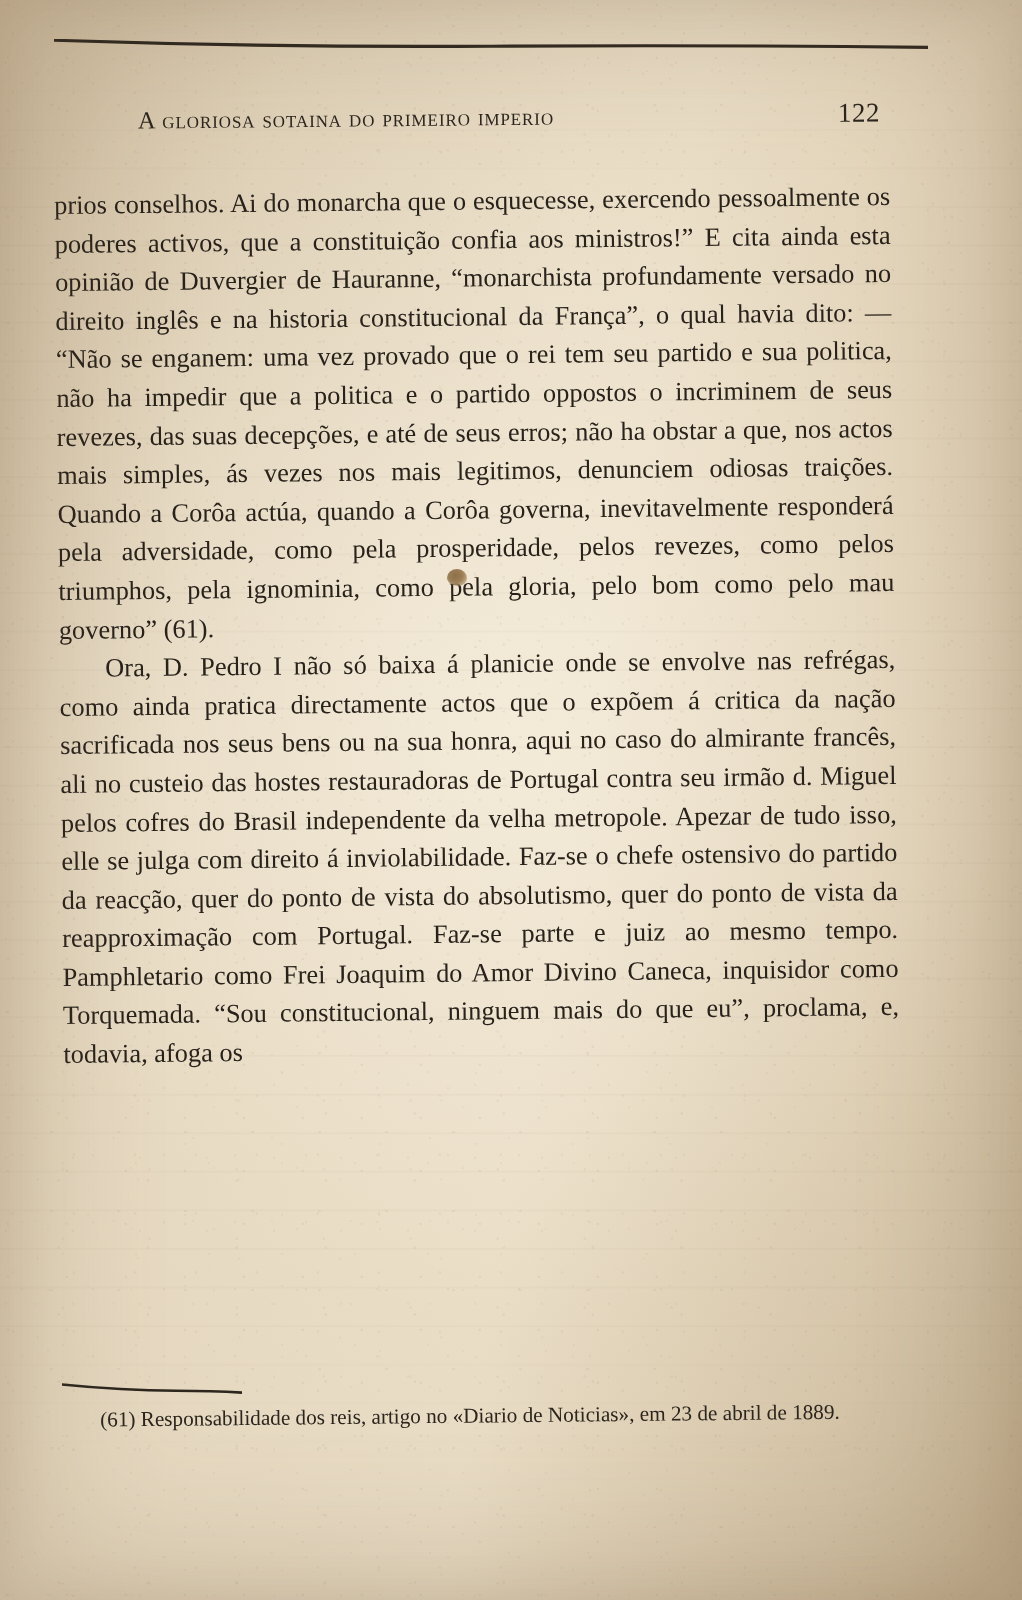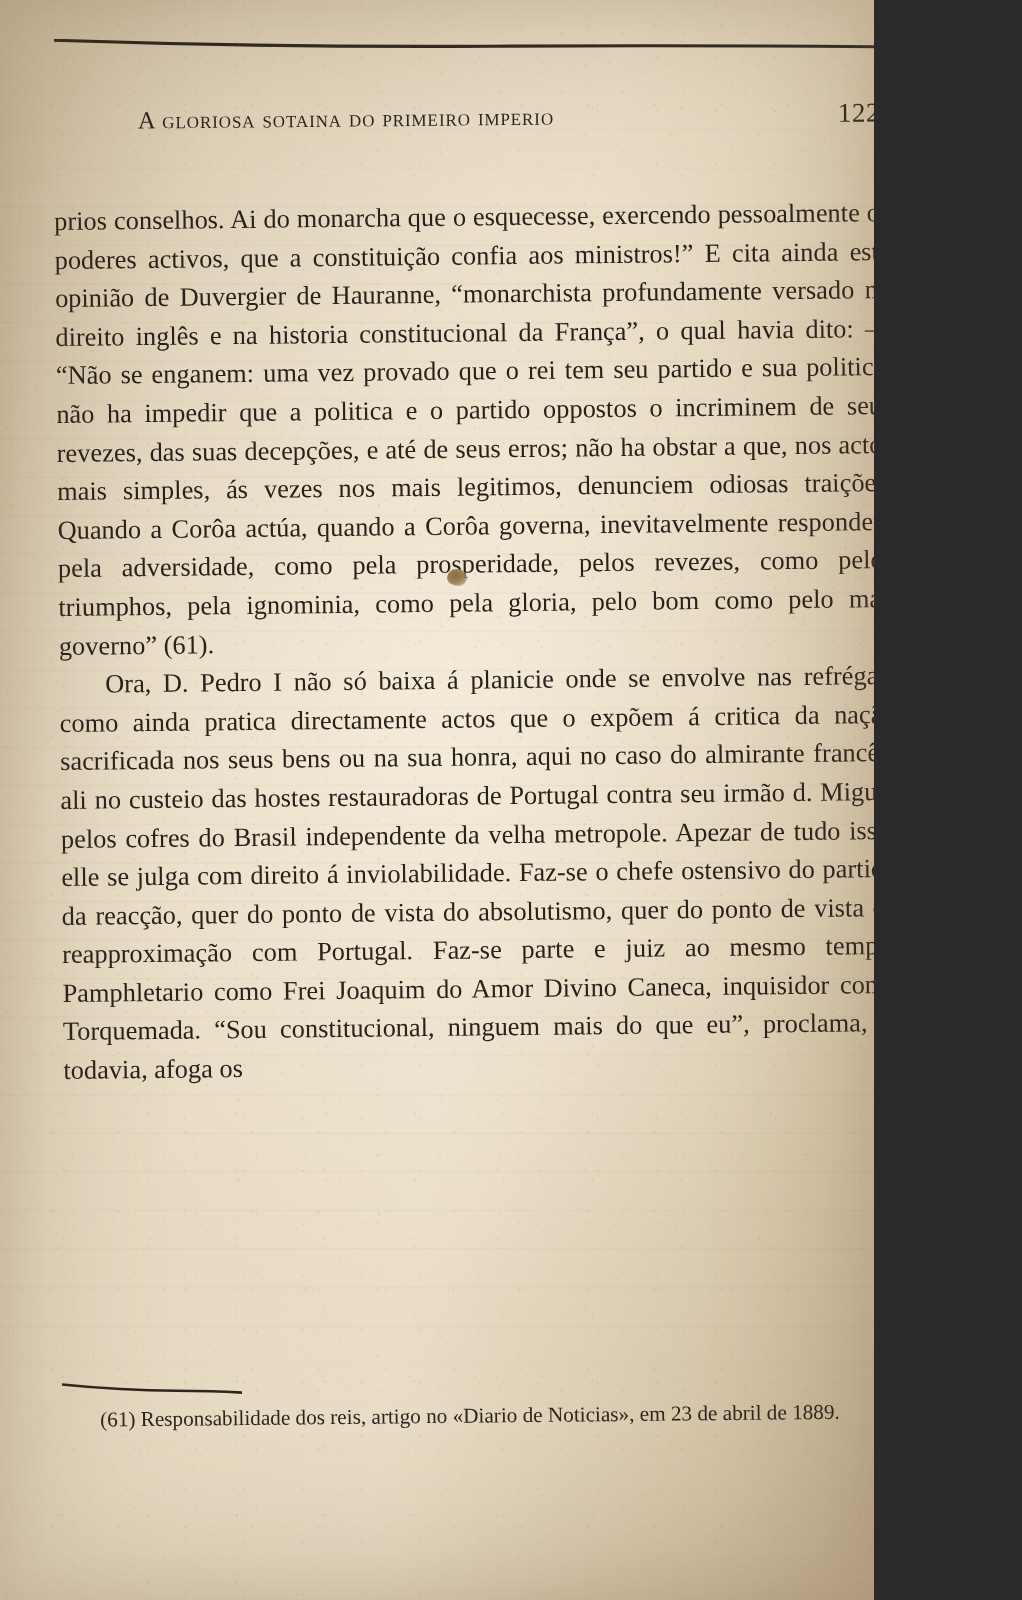--- a/index.html
+++ b/index.html
@@ -4,21 +4,21 @@
 <title>Scanned Book Page</title>
 <style>
   html, body {
     margin: 0;
     padding: 0;
     background: #2a2a2a;
   }
 
   .page {
     position: relative;
-    width: 874px;
+    width: 1022px;
     height: 1600px;
     overflow: hidden;
     background-color: #dbcbb0;
     background-image:
       radial-gradient(ellipse 120% 90% at 50% 45%, rgba(255,250,238,0.55) 0%, rgba(245,235,214,0.22) 42%, rgba(188,168,136,0.00) 72%),
       radial-gradient(ellipse 70% 60% at 8% 6%, rgba(160,140,108,0.20) 0%, rgba(160,140,108,0) 70%),
       radial-gradient(ellipse 70% 60% at 96% 96%, rgba(150,128,96,0.22) 0%, rgba(150,128,96,0) 70%),
       linear-gradient(100deg, #d3c1a4 0%, #e2d4bb 22%, #e6d9c1 55%, #d9c8ab 84%, #cdbb9c 100%);
     font-family: "Liberation Serif", "DejaVu Serif", serif;
     color: #241f19;
@@ -98,21 +98,21 @@
     top: 36px;
     width: 874px;
     height: 11px;
     overflow: visible;
   }
 
   
   .body {
     position: absolute;
     left: 54px;
-    top: 202px;
+    top: 186px;
     width: 836px;
   }
 
   .bodytext {
     font-size: 26.4px;
     line-height: 38.6px;
     text-align: justify;
     text-justify: inter-word;
     color: #28221b;
     margin: 0;

